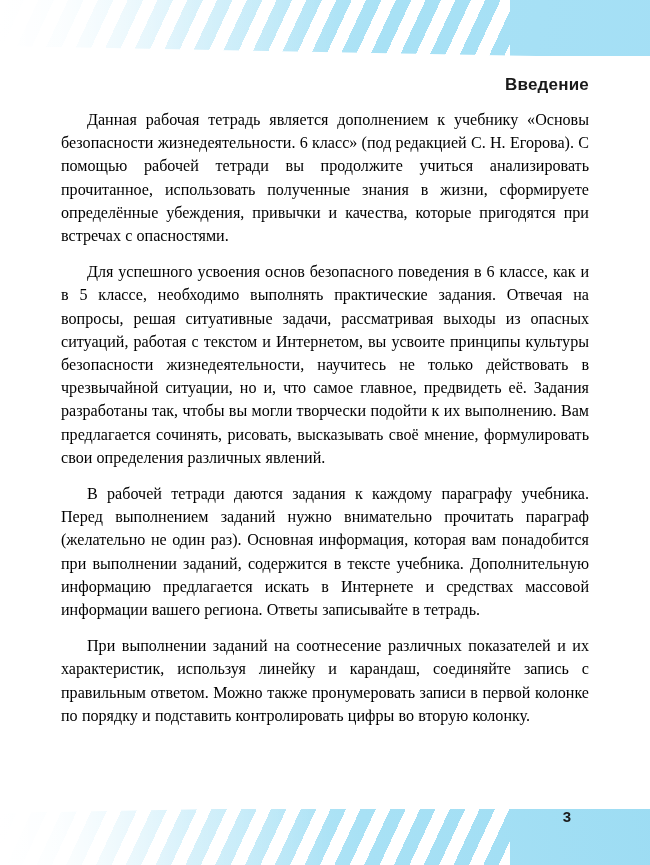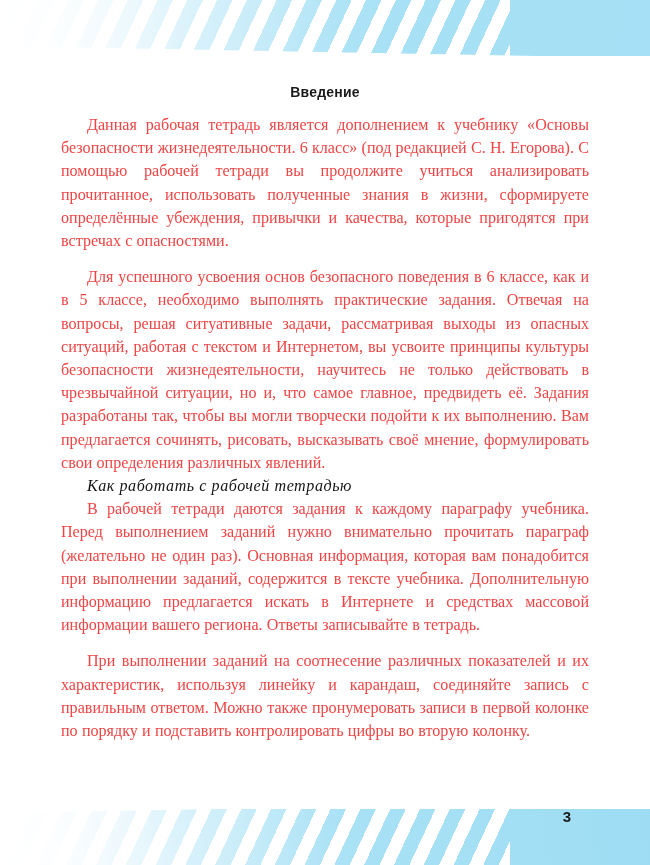--- a/index.html
+++ b/index.html
@@ -138,31 +138,31 @@
 
   
   .content {
     position: absolute;
     left: 61px;
     top: 72px;
     width: 528px;
   }
   .doc-title {
     font-family: "Liberation Sans", "DejaVu Sans", sans-serif;
-    font-size: 14px;
+    font-size: 17px;
     font-weight: 700;
     color: #1a1a1a;
-    text-align: center;
+    text-align: right;
     letter-spacing: 0.2px;
-    margin: 12px 0 13px 0;
+    margin: 3px 0 13px 0;
   }
   .para {
     font-size: 16.1px;
     line-height: 23.2px;
-    color: #ef4444;
+    color: #000000;
     text-align: justify;
     text-justify: inter-word;
     margin: 0;
     text-indent: 26px;
     -webkit-hyphens: auto;
     hyphens: auto;
     word-spacing: 0.2px;
   }
   .para + .para {
     margin-top: 13px;
@@ -192,21 +192,20 @@
 
   <div class="content">
 
     <h1 class="doc-title">Введение</h1>
 
     <p class="para">Данная рабочая тетрадь является дополнением к учебнику «Основы безопасности жизнедеятельности. 6 класс» (под редакцией С. Н. Егорова). С помощью рабочей тетради вы продолжите учиться анализировать прочитанное, использовать полученные знания в жизни, сформируете определённые убеждения, привычки и качества, которые пригодятся при встречах с опасностями.</p>
 
     <p class="para">Для успешного усвоения основ безопасного поведения в 6 классе, как и в 5 классе, необходимо выполнять практические задания. Отвечая на вопросы, решая ситуативные задачи, рассматривая выходы из опасных ситуаций, работая с текстом и Интернетом, вы усвоите принципы культуры безопасности жизнедеятельности, научитесь не только действовать в чрезвычайной ситуации, но и, что самое главное, предвидеть её. Задания разработаны так, чтобы вы могли творчески подойти к их выполнению. Вам предлагается сочинять, рисовать, высказывать своё мнение, формулировать свои определения различных явлений.</p>
 
 
-    <p class="subheading">Как работать с рабочей тетрадью</p>
 
     <p class="para">В рабочей тетради даются задания к каждому параграфу учебника. Перед выполнением заданий нужно внимательно прочитать параграф (желательно не один раз). Основная информация, которая вам понадобится при выполнении заданий, содержится в тексте учебника. Дополнительную информацию предлагается искать в Интернете и средствах массовой информации вашего региона. Ответы записывайте в тетрадь.</p>
 
     <p class="para">При выполнении заданий на соотнесение различных показателей и их характеристик, используя линейку и карандаш, соединяйте запись с правильным ответом. Можно также пронумеровать записи в первой колонке по порядку и подставить контролировать цифры во вторую колонку.</p>
 
   </div>
 
   <div class="deco-footer">
     <div class="band"></div>
     <div class="stripes"></div>

